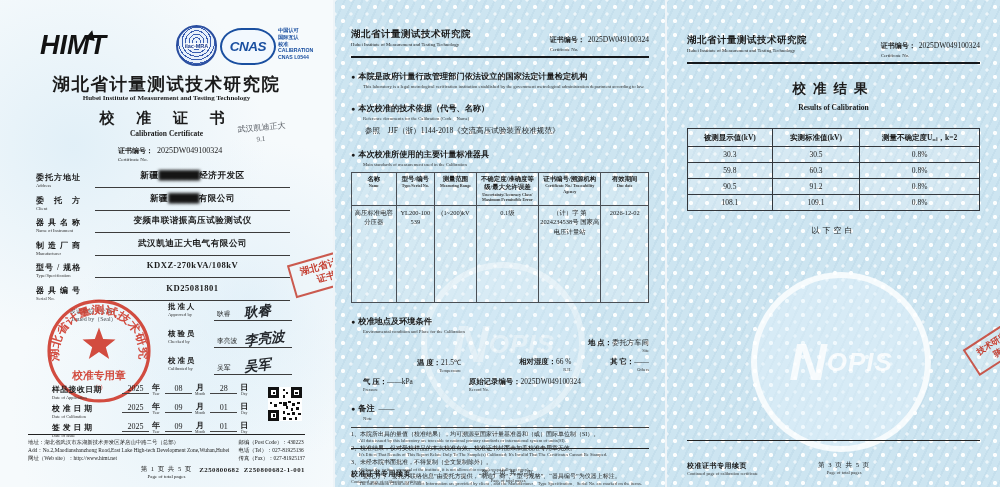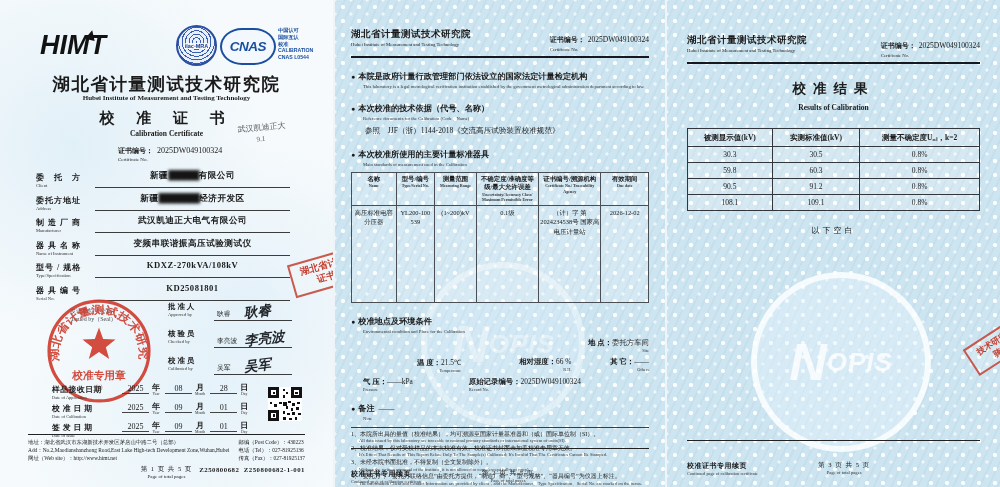--- a/index.html
+++ b/index.html
@@ -171,45 +171,45 @@
     </div>
 
     <div class="abs handnote">
       <span>武汉凯迪正大</span>
       <span class="l2">9.1</span>
     </div>
 
     <div class="abs fields">
       <div class="frow">
         <div class="flab">
+            <span class="cn">委托方地址</span>
+            <span class="en">Address</span>
+          </div>
+        <div class="fval"><span>新疆</span><span class="masked">████████</span><span>经济开发区</span></div>
+      </div>
+      <div class="frow">
+        <div class="flab">
             <span class="cn">委　托　方</span>
             <span class="en">Client</span>
           </div>
         <div class="fval"><span>新疆</span><span class="masked">██████</span><span>有限公司</span></div>
       </div>
       <div class="frow">
         <div class="flab">
-            <span class="cn">委托方地址</span>
-            <span class="en">Address</span>
-          </div>
-        <div class="fval"><span>新疆</span><span class="masked">████████</span><span>经济开发区</span></div>
+            <span class="cn">器 具 名 称</span>
+            <span class="en">Name of Instrument</span>
+          </div>
+        <div class="fval"><span>变频串联谐振高压试验测试仪</span></div>
       </div>
       <div class="frow">
         <div class="flab">
             <span class="cn">制 造 厂 商</span>
             <span class="en">Manufacturer</span>
           </div>
         <div class="fval"><span>武汉凯迪正大电气有限公司</span></div>
-      </div>
-      <div class="frow">
-        <div class="flab">
-            <span class="cn">器 具 名 称</span>
-            <span class="en">Name of Instrument</span>
-          </div>
-        <div class="fval"><span>变频串联谐振高压试验测试仪</span></div>
       </div>
       <div class="frow">
         <div class="flab">
             <span class="cn">型号 / 规格</span>
             <span class="en">Type/Specification</span>
           </div>
         <div class="fval"><span>KDXZ-270kVA/108kV</span></div>
       </div>
       <div class="frow">
         <div class="flab">

